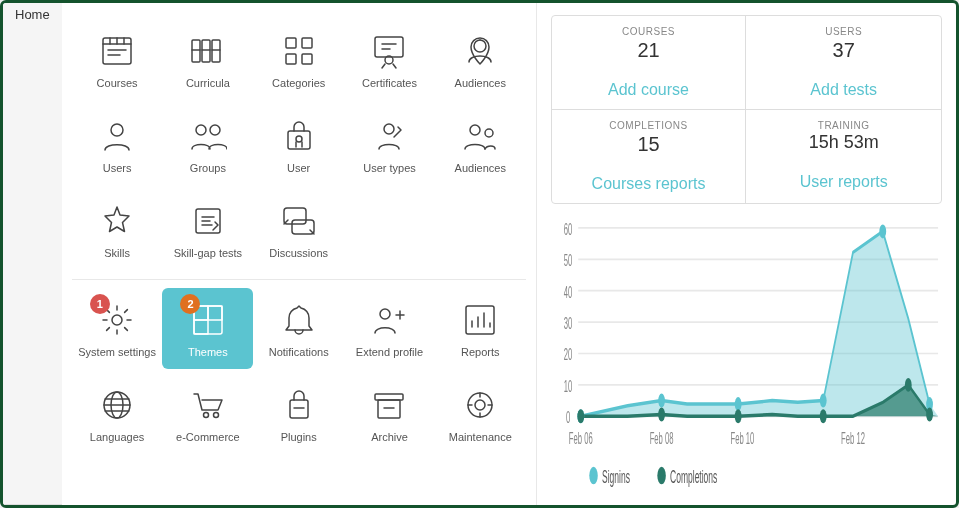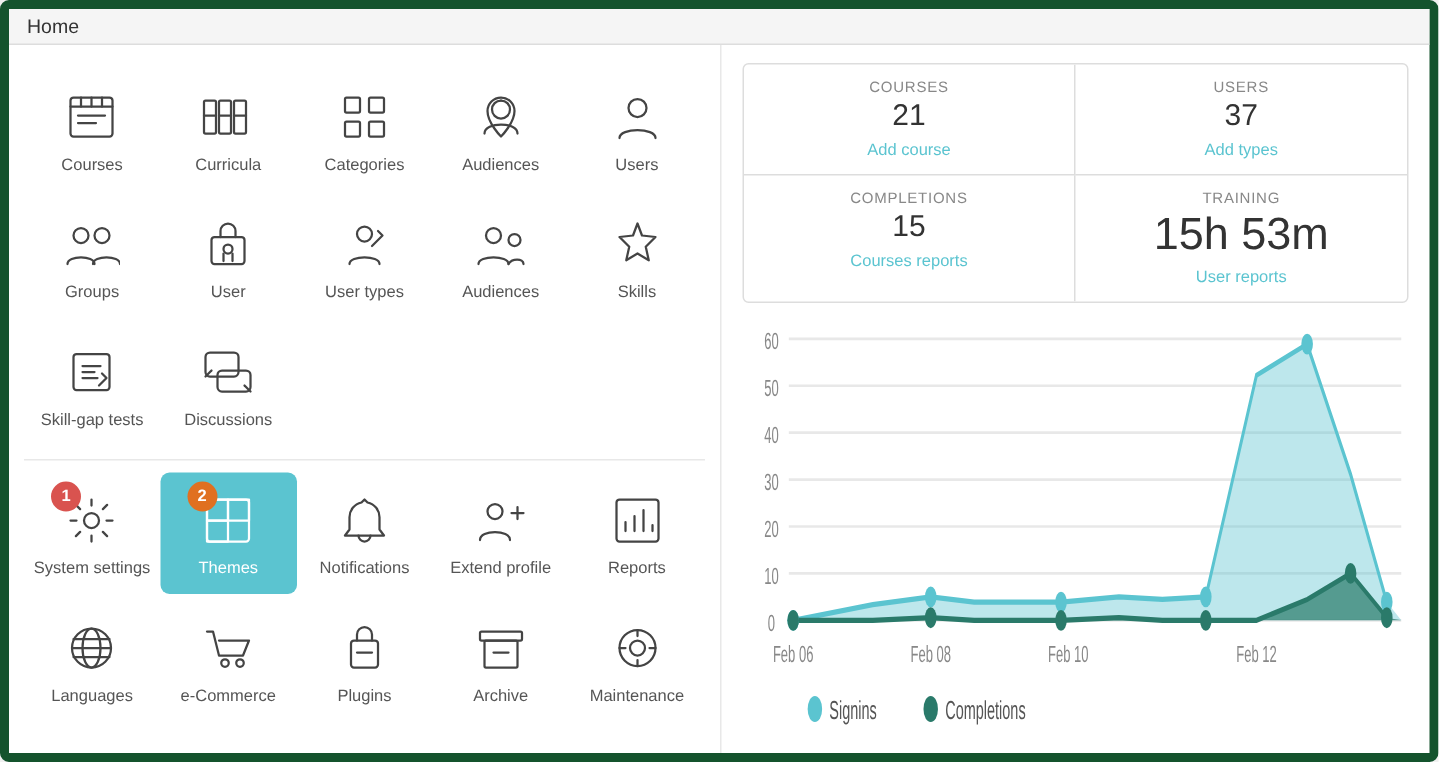--- a/index.html
+++ b/index.html
@@ -7,25 +7,24 @@
       font-family: -apple-system, BlinkMacSystemFont, 'Segoe UI', Arial, sans-serif;
       background: #f0f0f0;
       width: 959px;
       height: 508px;
       overflow: hidden;
     }
     .window {
       width: 959px;
       height: 508px;
       background: #fff;
-      border: 6px solid #14532d;
+      border: 3px solid #14532d;
       border-radius: 6px;
       overflow: hidden;
       display: flex;
-      flex-direction: column;
     }
     .title-bar {
       background: #f5f5f5;
       border-bottom: 1px solid #ddd;
       padding: 4px 12px;
       font-size: 13px;
       color: #333;
       flex-shrink: 0;
     }
     .content {
@@ -143,24 +142,24 @@
       text-transform: uppercase;
       margin-bottom: 2px;
     }
     .stat-value {
       font-size: 20px;
       font-weight: 300;
       color: #333;
       line-height: 1.1;
     }
     .stat-link {
-      font-size: 11px;
+      font-size: 16px;
       color: #5bc4d0;
       cursor: pointer;
-      margin-top: 6px;
+      margin-top: 20px;
     }
     .time-nav {
       display: flex;
       justify-content: flex-end;
       gap: 2px;
     }
     .time-btn {
       padding: 4px 10px;
       font-size: 11px;
       border: 1px solid #ddd;
@@ -232,20 +231,31 @@
                 <rect x="6" y="22" width="10" height="10" rx="1"></rect>
                 <rect x="22" y="22" width="10" height="10" rx="1"></rect>
                 <circle cx="11" cy="11" r="0"></circle>
               </svg>
           </div>
           <span class="icon-label">Categories</span>
         </div>
         <div class="icon-item">
           <div class="icon-svg">
             <svg viewBox="0 0 38 38">
+                <rect x="5" y="5" width="28" height="20" rx="2"></rect>
+                <circle cx="19" cy="28" r="4"></circle>
+                <path d="M15 32l-3 4M23 32l3 4"></path>
+                <path d="M12 12h14M12 17h8"></path>
+              </svg>
+          </div>
+          <span class="icon-label">Certificates</span>
+        </div>
+        <div class="icon-item">
+          <div class="icon-svg">
+            <svg viewBox="0 0 38 38">
                 <circle cx="19" cy="14" r="6"></circle>
                 <path d="M19 8v0M8 30c0-8 22-8 22 0"></path>
                 <path d="M19 6c-5 0-9 4-9 9 0 8 9 17 9 17s9-9 9-17c0-5-4-9-9-9z"></path>
               </svg>
           </div>
           <span class="icon-label">Audiences</span>
         </div>
 
         <div class="icon-item">
           <div class="icon-svg">
@@ -447,30 +457,30 @@
 
       <div class="stats-grid">
         <div class="stat-box">
           <div class="stat-label">COURSES</div>
           <div class="stat-value">21</div>
           <div class="stat-link">Add course</div>
         </div>
         <div class="stat-box">
           <div class="stat-label">USERS</div>
           <div class="stat-value">37</div>
-          <div class="stat-link">Add types</div>
+          <div class="stat-link">Add tests</div>
         </div>
         <div class="stat-box">
           <div class="stat-label">COMPLETIONS</div>
           <div class="stat-value">15</div>
           <div class="stat-link">Courses reports</div>
         </div>
         <div class="stat-box">
           <div class="stat-label">TRAINING</div>
-          <div class="stat-value" style="font-size:30px;">15h 53m</div>
+          <div class="stat-value" style="font-size:18px;">15h 53m</div>
           <div class="stat-link">User reports</div>
         </div>
       </div>
 
 
       <div class="chart-area">
         <div class="chart-container">
           <svg class="chart-svg" viewBox="0 0 460 160" preserveAspectRatio="none">
 
             <text x="20" y="12" font-size="9" fill="#888" text-anchor="middle">60</text>

